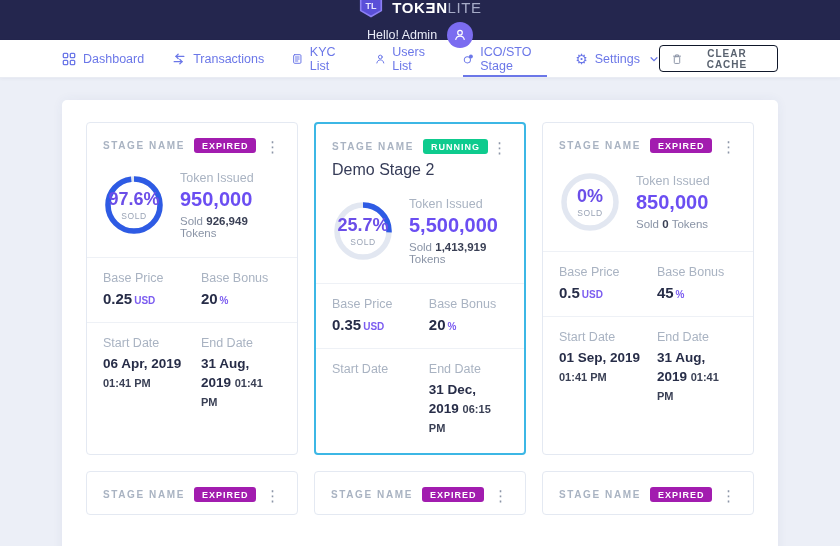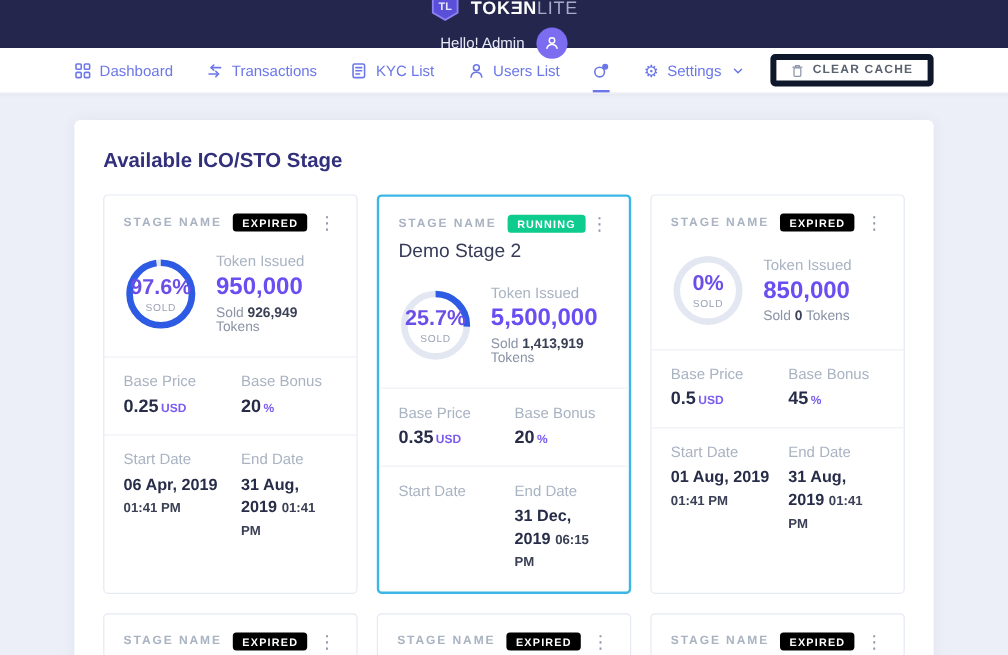--- a/index.html
+++ b/index.html
@@ -21,36 +21,36 @@
   
   .navbar { height:38px; background:#ffffff; border-bottom:1px solid #e9ecf3; box-shadow:0 1px 3px rgba(40,50,90,.05); }
   .navbar .container { display:flex; align-items:center; justify-content:space-between; height:100%; }
   .nav-items { display:flex; align-items:center; gap:28px; height:100%; }
   .nav-item { display:flex; align-items:center; gap:7px; height:100%; color:#6b77e8; font-size:12.5px; font-weight:500; cursor:pointer; border-bottom:2px solid transparent; padding-top:2px; }
   .nav-item.active { border-bottom-color:#6b77e8; }
   .nav-item svg { display:block; }
   .gear-glyph { font-size:14px; line-height:1; }
   .chev { margin-left:2px; }
 
-  .clear-cache { display:flex; align-items:center; gap:7px; height:27px; padding:0 12px; background:#fff; border:5px solid #0f172a; border-radius:4px; font-size:10px; font-weight:700; letter-spacing:1px; color:#59626f; cursor:pointer; font-family:"Liberation Sans", sans-serif; }
+  .clear-cache { display:flex; align-items:center; gap:7px; height:27px; padding:0 12px; background:#fff; border:1px solid #0f172a; border-radius:4px; font-size:10px; font-weight:700; letter-spacing:1px; color:#59626f; cursor:pointer; font-family:"Liberation Sans", sans-serif; }
 
   
   .panel { width:716px; margin:22px auto 0; background:#fff; border-radius:5px; box-shadow:0 0 12px rgba(55,70,120,.06); padding:22px 24px 24px; min-height:480px; }
   .page-title { font-size:17px; font-weight:700; color:#32307b; margin:2px 0 18px; }
 
   .grid { display:grid; grid-template-columns:repeat(3, 1fr); gap:16px; }
 
   
   .card { position:relative; border:1px solid #e4e9f2; border-radius:4px; background:#fff; }
   .card.highlighted { border:2px solid #3cb7e5; }
   .card-head { padding:15px 16px 12px; }
   .stage-label-row { display:flex; align-items:center; gap:9px; }
   .stage-label { font-size:10px; font-weight:700; letter-spacing:1.6px; color:#a9b3c2; }
   .badge { font-size:9px; font-weight:700; letter-spacing:1px; color:#fff; padding:3px 8px 2px; border-radius:3px; }
-  .badge.expired { background:#000000; }
+  .badge.expired { background:#a21caf; }
   .badge.running { background:#0ecb8e; }
   .stage-title { font-size:16px; font-weight:500; color:#363c58; margin-top:7px; }
   .kebab { position:absolute; top:14px; right:12px; color:#8d96a8; font-size:15px; line-height:1; cursor:pointer; padding:2px 5px; }
 
   .card-body { display:flex; align-items:center; gap:15px; padding:6px 16px 18px; }
   .donut { position:relative; width:62px; height:62px; flex:none; }
   .donut svg { display:block; }
   .donut-text { position:absolute; inset:0; display:flex; flex-direction:column; align-items:center; justify-content:center; }
   .pct { font-size:18px; font-weight:700; color:#6b4ee8; }
   .sold-word { font-size:8.5px; letter-spacing:.6px; color:#9aa4b6; margin-top:1px; }
@@ -125,20 +125,21 @@
           <circle cx="8" cy="5" r="2.8"></circle>
           <path d="M2.8 14c.6-3.2 2.5-4.6 5.2-4.6s4.6 1.4 5.2 4.6"></path>
         </svg>
         <span>Users List</span>
       </div>
       <div class="nav-item active">
         <svg width="14" height="14" viewBox="0 0 16 16" fill="none" stroke="#6b77e8" stroke-width="1.5">
           <circle cx="6.5" cy="9.2" r="4.6"></circle>
           <circle cx="11.8" cy="4.2" r="2.9" fill="#6b77e8" stroke="none"></circle>
         </svg>
+        <span>ICO/STO Stage</span>
       </div>
       <div class="nav-item">
         <span class="gear-glyph">⚙</span>
         <span>Settings</span>
         <svg class="chev" width="10" height="10" viewBox="0 0 12 12" fill="none" stroke="#6b77e8" stroke-width="1.5" stroke-linecap="round">
           <polyline points="2.5,4.5 6,8 9.5,4.5"></polyline>
         </svg>
       </div>
     </div>
     <button class="clear-cache">
@@ -146,21 +147,20 @@
         <path d="M2 4h10"></path>
           <path d="M5 4V2.3h4V4"></path>
         <rect x="3.2" y="4.8" width="7.6" height="9.4" rx="1.2"></rect>
       </svg>
       <span>CLEAR CACHE</span>
     </button>
   </div>
 </div>
 
 <div class="panel">
-  <div class="page-title">Available ICO/STO Stage</div>
   <div class="grid" id="stage-grid">
       <div class="card">
     <div class="kebab">⋮</div>
     <div class="card-head">
       <div class="stage-label-row">
         <span class="stage-label">STAGE NAME</span>
         <span class="badge expired">EXPIRED</span>
       </div>
     </div>
     <div class="card-body">
@@ -284,21 +284,21 @@
         <div class="cell-value"><span>0.5</span><span class="cell-unit">USD</span></div>
       </div>
       <div>
         <div class="cell-label">Base Bonus</div>
         <div class="cell-value"><span>45</span><span class="cell-unit">%</span></div>
       </div>
     </div>
     <div class="card-row">
       <div>
         <div class="cell-label">Start Date</div>
-        <div class="date-val"><span>01 Aug, 2019</span> <span class="date-time">01:41 PM</span></div>
+        <div class="date-val"><span>01 Sep, 2019</span> <span class="date-time">01:41 PM</span></div>
       </div>
       <div>
         <div class="cell-label">End Date</div>
         <div class="date-val"><span>31 Aug, 2019</span> <span class="date-time">01:41 PM</span></div>
       </div>
     </div>
   </div>
       <div class="card">
     <div class="kebab">⋮</div>
     <div class="card-head">

